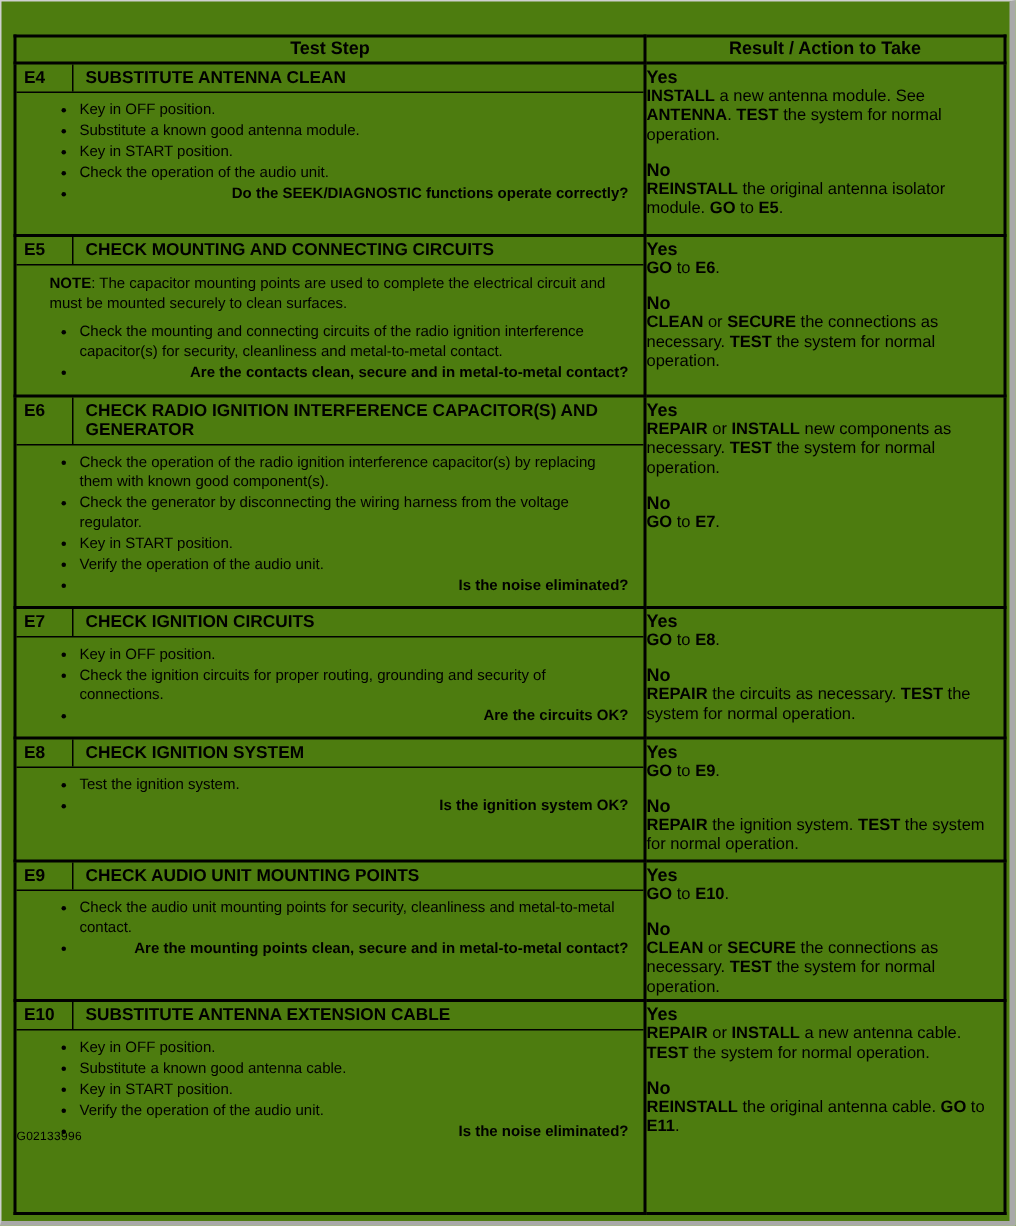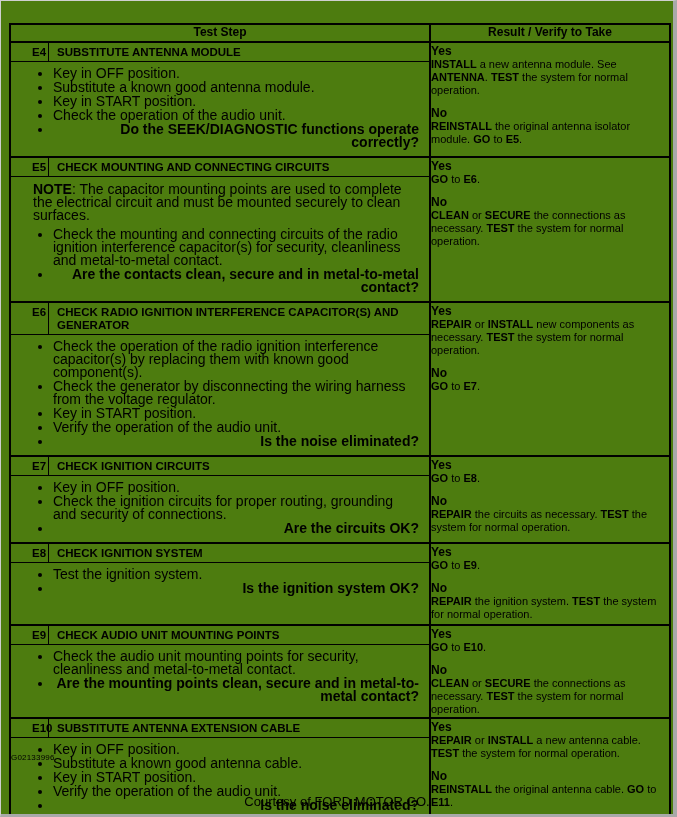--- a/index.html
+++ b/index.html
@@ -50,28 +50,28 @@
     align-items:stretch;
     border-bottom:1.5px solid #000;
     font-weight:bold;
     font-size:11.5px;
     line-height:13px;
   }
   .step-id {
     width:38px;
     flex-shrink:0;
     border-right:1.5px solid #000;
-    padding:3px 0 2px 21px;
+    padding:3px 0 2px 5px;
     box-sizing:border-box;
   }
   .step-title { padding:3px 8px 2px 8px; }
 
   .content {
     padding:5px 10px 6px 22px;
-    font-size:14px;
+    font-size:10px;
     line-height:13px;
   }
   .note { margin:1px 0 6px 0; }
   ul.bullets {
     margin:0;
     padding-left:20px;
     list-style:disc;
   }
   ul.bullets li { margin:0 0 1px 0; }
   ul.bullets li.bold { font-weight:bold;text-align:right; }
@@ -110,29 +110,29 @@
 <div class="page">
 
   <table class="diag">
     <colgroup>
       <col class="c-left">
       <col class="c-right">
     </colgroup>
     <thead>
       <tr>
         <th>Test Step</th>
-        <th>Result / Verify to Take</th>
+        <th>Result / Action to Take</th>
       </tr>
     </thead>
     <tbody id="table-body">
         <tr>
           <td class="left-cell">
             <div class="title-row">
               <div class="step-id">E4</div>
-              <div class="step-title">SUBSTITUTE ANTENNA MODULE</div>
+              <div class="step-title">SUBSTITUTE ANTENNA CLEAN</div>
             </div>
             <div class="content">
               <ul class="bullets">
                 <li>Key in OFF position.</li>
                 <li>Substitute a known good antenna module.</li>
                 <li>Key in START position.</li>
                 <li>Check the operation of the audio unit.</li>
                 <li class="bold">Do the SEEK/DIAGNOSTIC functions operate correctly?</li>
               </ul>
             </div>
@@ -269,15 +269,14 @@
             <div class="result-label">Yes</div>
             <div class="result-action"><b>REPAIR</b> or <b>INSTALL</b> a new antenna cable. <b>TEST</b> the system for normal operation.</div>
             <div class="result-label">No</div>
             <div class="result-action"><b>REINSTALL</b> the original antenna cable. <b>GO</b> to <b>E11</b>.</div>
           </td>
         </tr>
       </tbody>
   </table>
 
   <div class="figure-code">G02133996</div>
-  <div class="courtesy">Courtesy of FORD MOTOR CO.</div>
 
 </div>
 
 </body></html>

